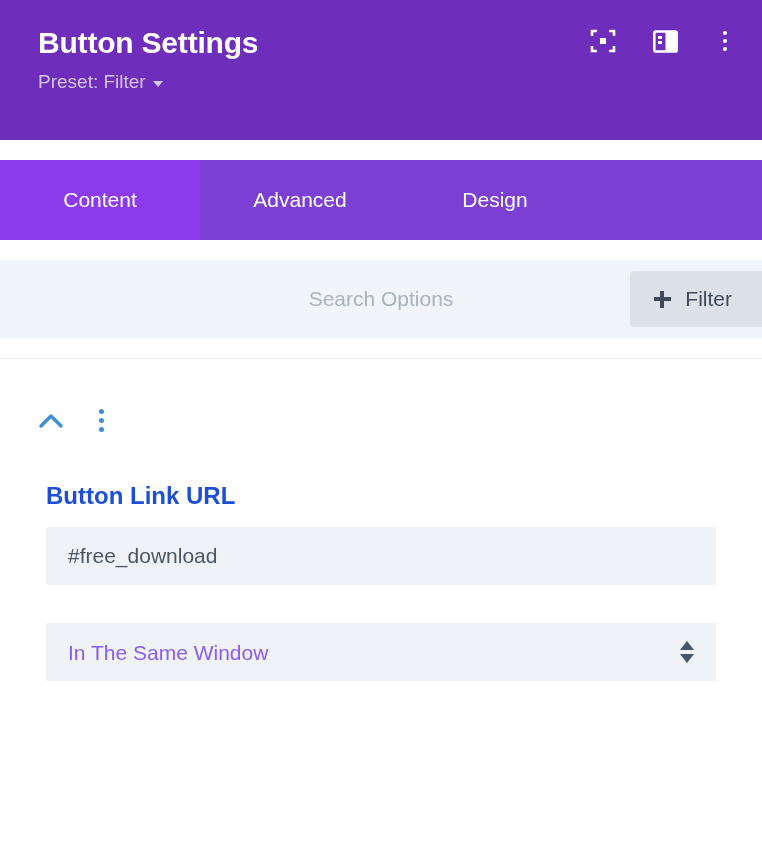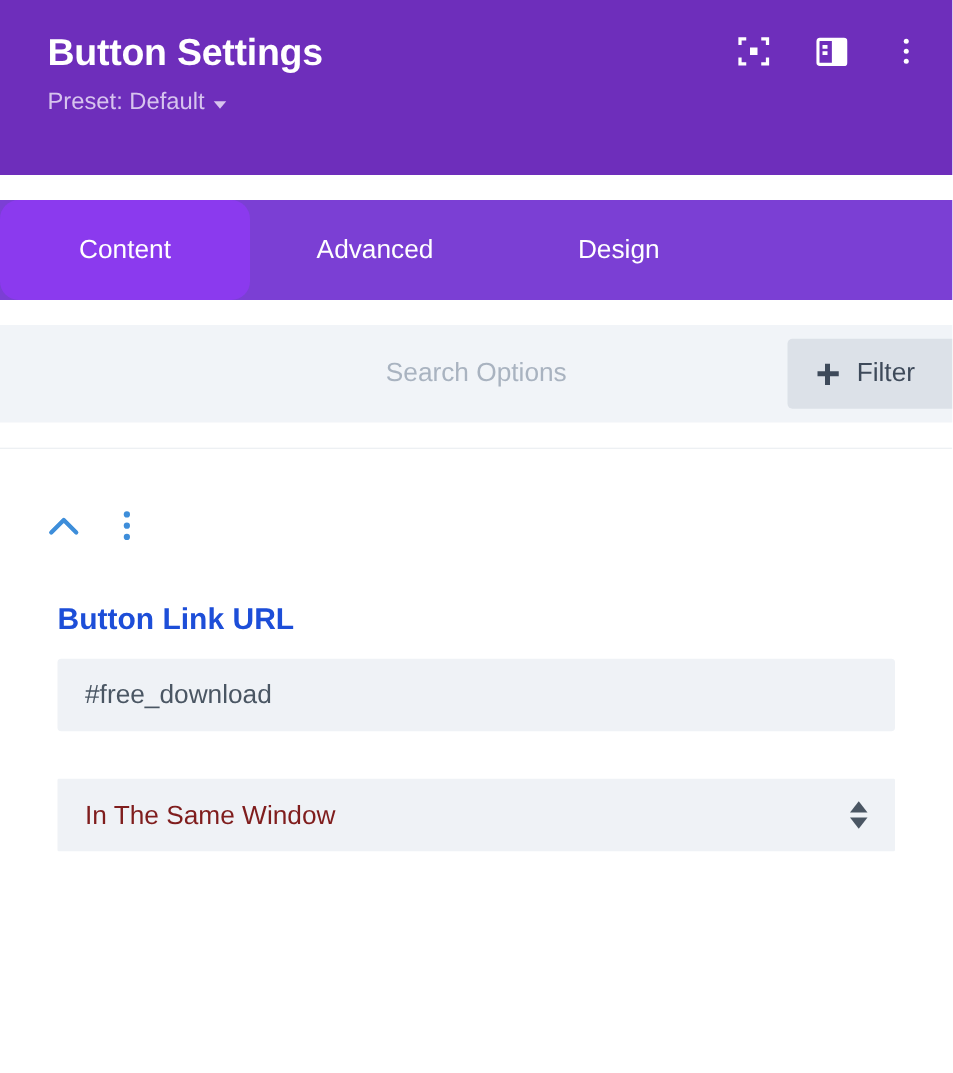--- a/index.html
+++ b/index.html
@@ -113,21 +113,21 @@
   .tab {
     display: flex;
     align-items: center;
     justify-content: center;
     color: #ffffff;
     font-size: 21px;
     cursor: pointer;
     height: 80px;
     padding: 0 10px;
   }
-  .tab.tab-content { width: 200px; border-radius: 15px; }
+  .tab.tab-content { width: 200px; }
   .tab.tab-design  { width: 190px; }
   .tab.tab-advanced{ width: 200px; }
 
   .tab.active {
     background: #8B3AEE;
   }
 
   
   .search-row {
     height: 78px;
@@ -277,21 +277,21 @@
 
   .field-select {
     width: 100%;
     height: 58px;
     background: #EFF2F6;
     border: none;
     outline: none;
     border-radius: 1px;
     font-family: "Liberation Sans", sans-serif;
     font-size: 21px;
-    color: #7f1d1d;
+    color: #8b5cf6;
     padding: 0 50px 0 22px;
     -webkit-appearance: none;
     -moz-appearance: none;
     appearance: none;
     cursor: pointer;
   }
 
   .stepper {
     position: absolute;
     right: 22px;
@@ -318,21 +318,21 @@
 </style>
 </head>
 <body>
 
 <div class="modal">
 
   <div class="modal-header">
     <div class="header-title">Button Settings</div>
 
     <div class="header-preset">
-      <span>Preset: Default</span>
+      <span>Preset: Filter</span>
       <span class="caret-down-small"></span>
     </div>
 
     <div class="header-actions">
 
       <div class="hdr-icon">
         <svg width="26" height="26" viewBox="0 0 26 26">
           <g fill="none" stroke="#ffffff" stroke-width="2.6">
             <path d="M2 8 V3 H7"></path>
             <path d="M19 3 H24 V8"></path>

